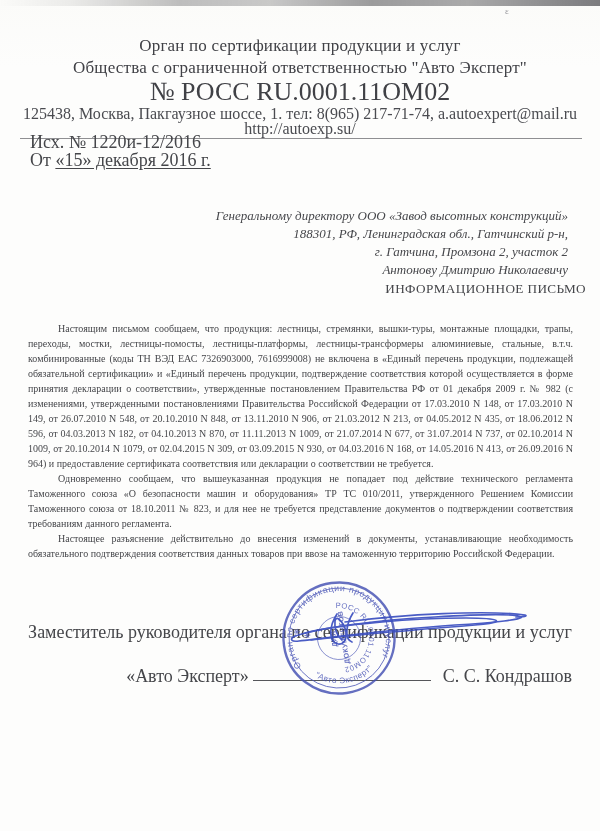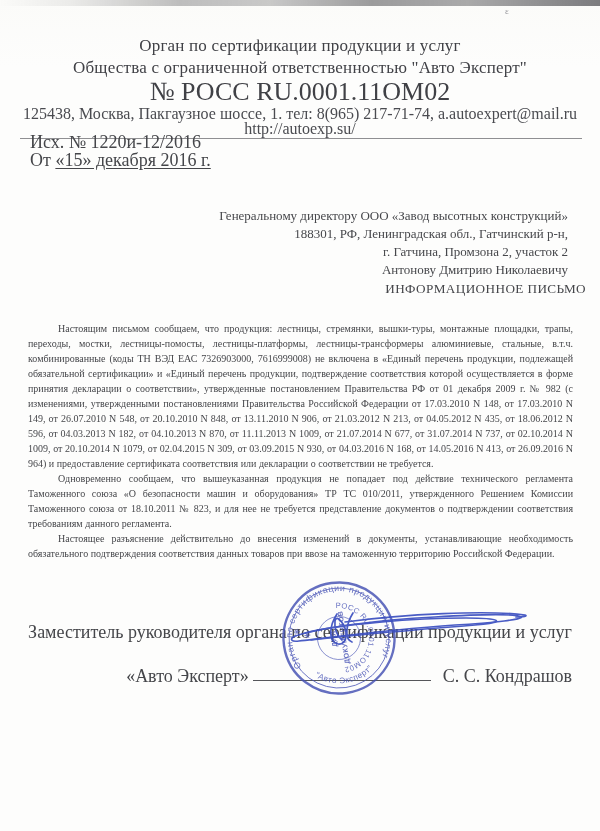--- a/index.html
+++ b/index.html
@@ -41,21 +41,21 @@
     border: 0; border-top: 1.2px solid #8f8f92; margin: 0;
   }
 
   
   .ref-block { position: absolute; top: 133px; left: 30px; font-size: 18px; line-height: 18px; }
   .ref-date-underlined { text-decoration: underline; text-underline-offset: 2px; }
 
   
   .recipient-block {
     position: absolute; top: 207px; right: 32px;
-    text-align: right; font-size: 13px; line-height: 18px; color: #46474b;
+    text-align: right; font-size: 13px; line-height: 18px; color: #46474b; font-style: italic;
   }
 
   
   .letter-title {
     position: absolute; top: 281px; left: 0; right: 14px;
     text-align: right; font-size: 13.2px; letter-spacing: 0.4px; color: #45464a;
   }
 
   
   .body-text {

